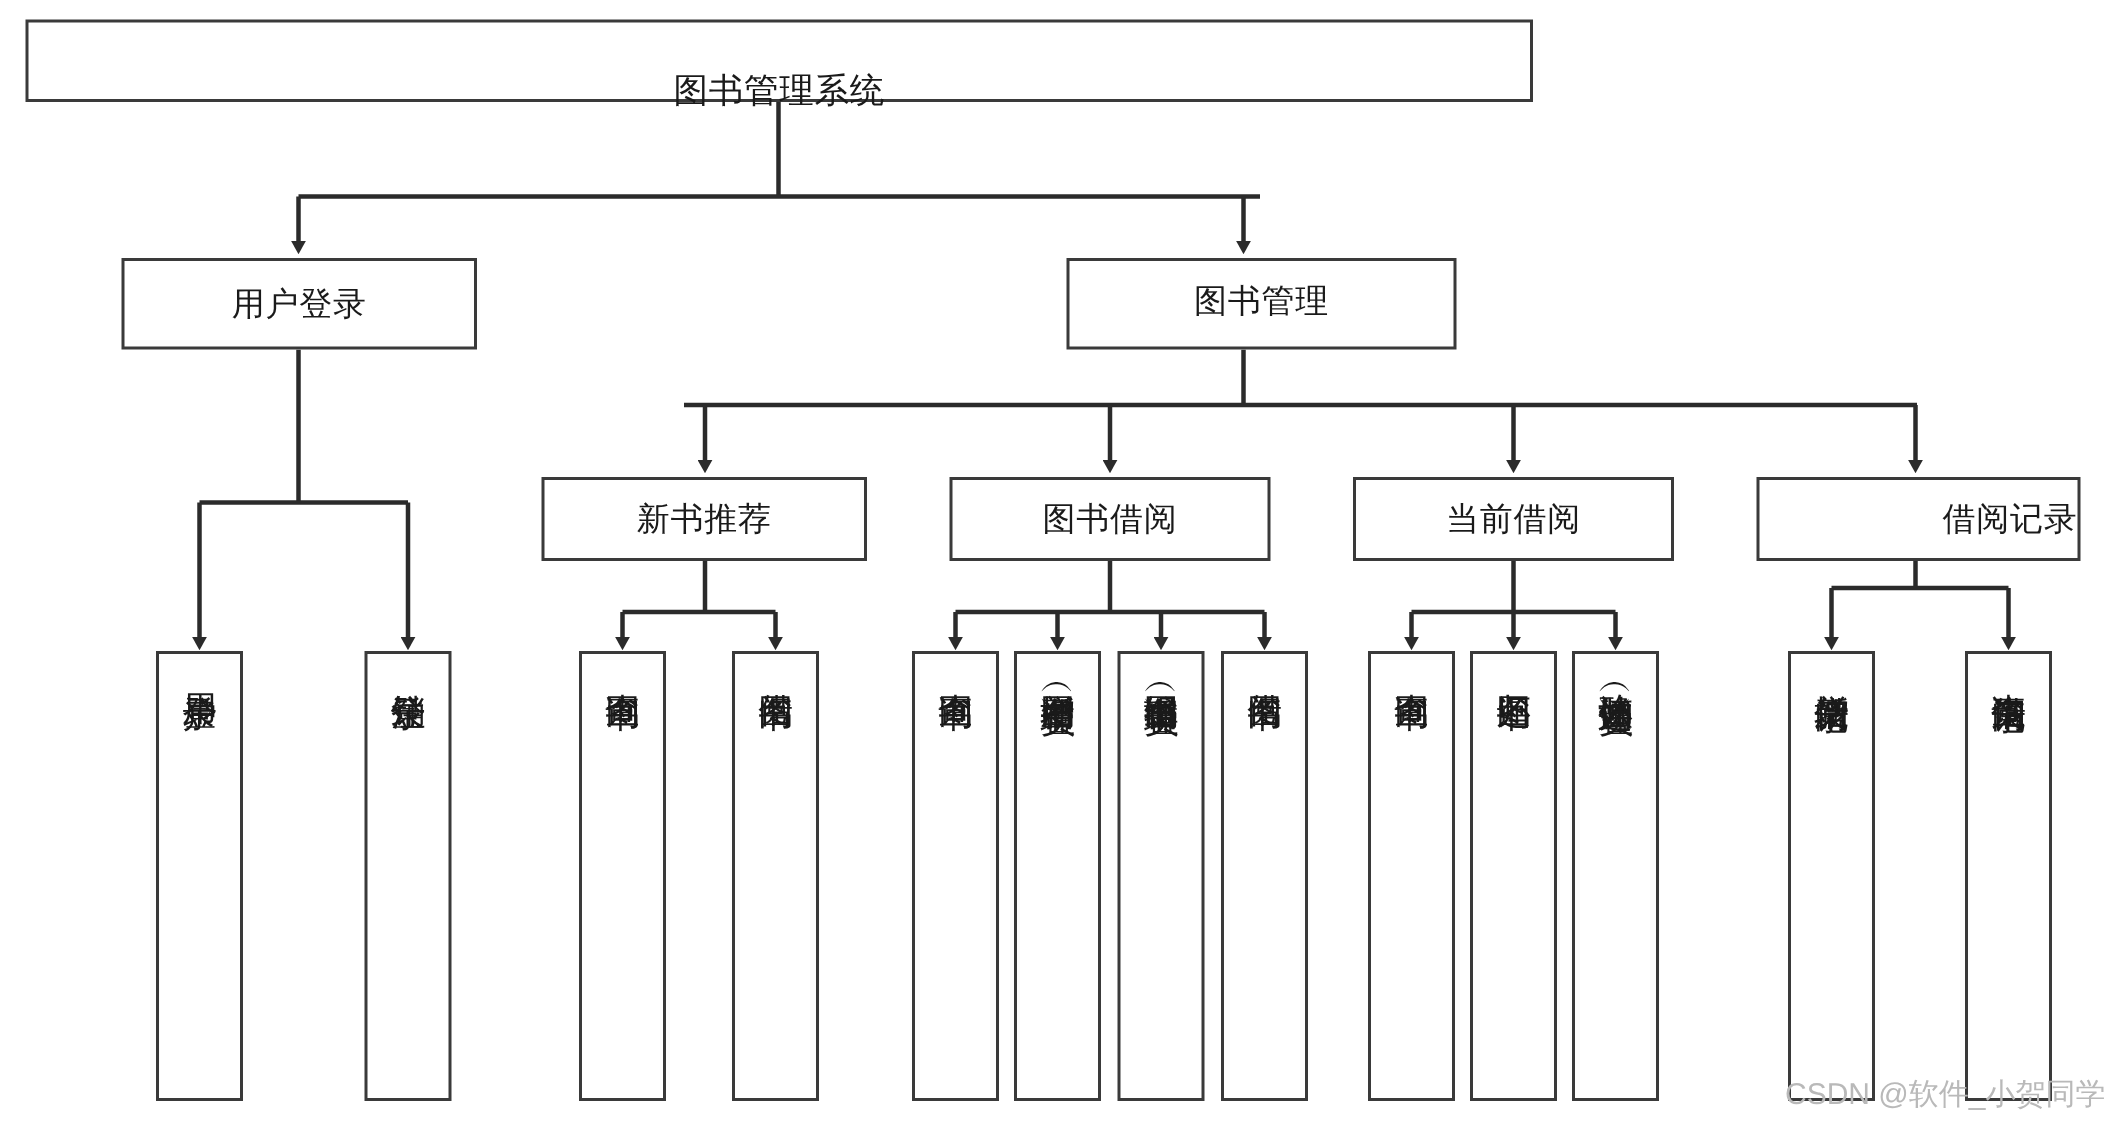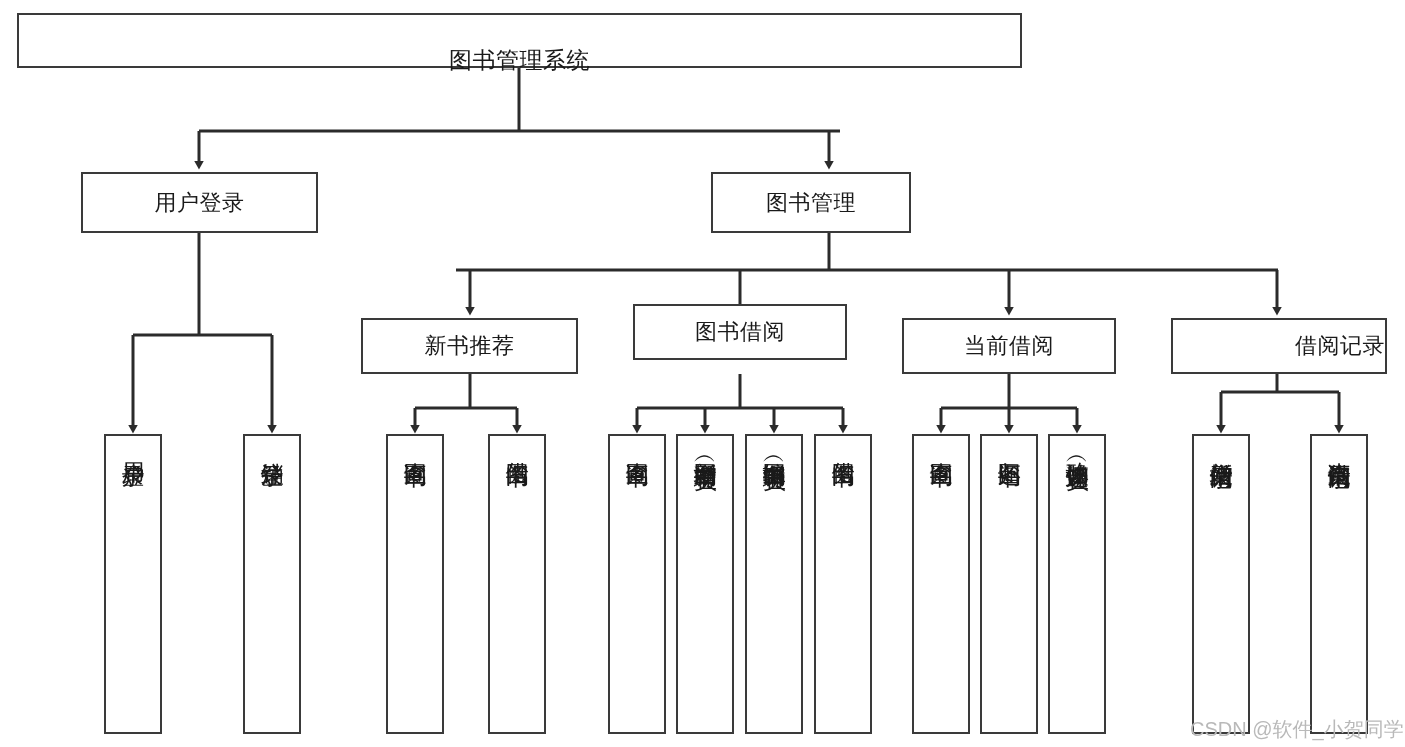--- a/index.html
+++ b/index.html
@@ -131,29 +131,29 @@
   </svg>
 
   <div class="node horiz root" style="left:17px; top:13px; width:1005px; height:55px;">
     <span class="label">图书管理系统</span>
   </div>
 
   <div class="node horiz" style="left:81px; top:172px; width:237px; height:61px;">
     <span class="label">用户登录</span>
   </div>
 
-  <div class="node horiz" style="left:711px; top:172px; width:200px; height:61px;">
+  <div class="node horiz" style="left:711px; top:172px; width:260px; height:61px;font-family:Liberation Mono, monospace;">
     <span class="label">图书管理</span>
   </div>
 
   <div class="node horiz" style="left:361px; top:318px; width:217px; height:56px;">
     <span class="label">新书推荐</span>
   </div>
 
-  <div class="node horiz" style="left:633px; top:304px; width:214px; height:56px;">
+  <div class="node horiz" style="left:633px; top:318px; width:214px; height:56px;">
     <span class="label">图书借阅</span>
   </div>
 
   <div class="node horiz" style="left:902px; top:318px; width:214px; height:56px;">
     <span class="label">当前借阅</span>
   </div>
 
   <div class="node horiz" style="left:1171px; top:318px; width:216px; height:56px;justify-content:flex-end;">
     <span class="label">借阅记录</span>
   </div>

